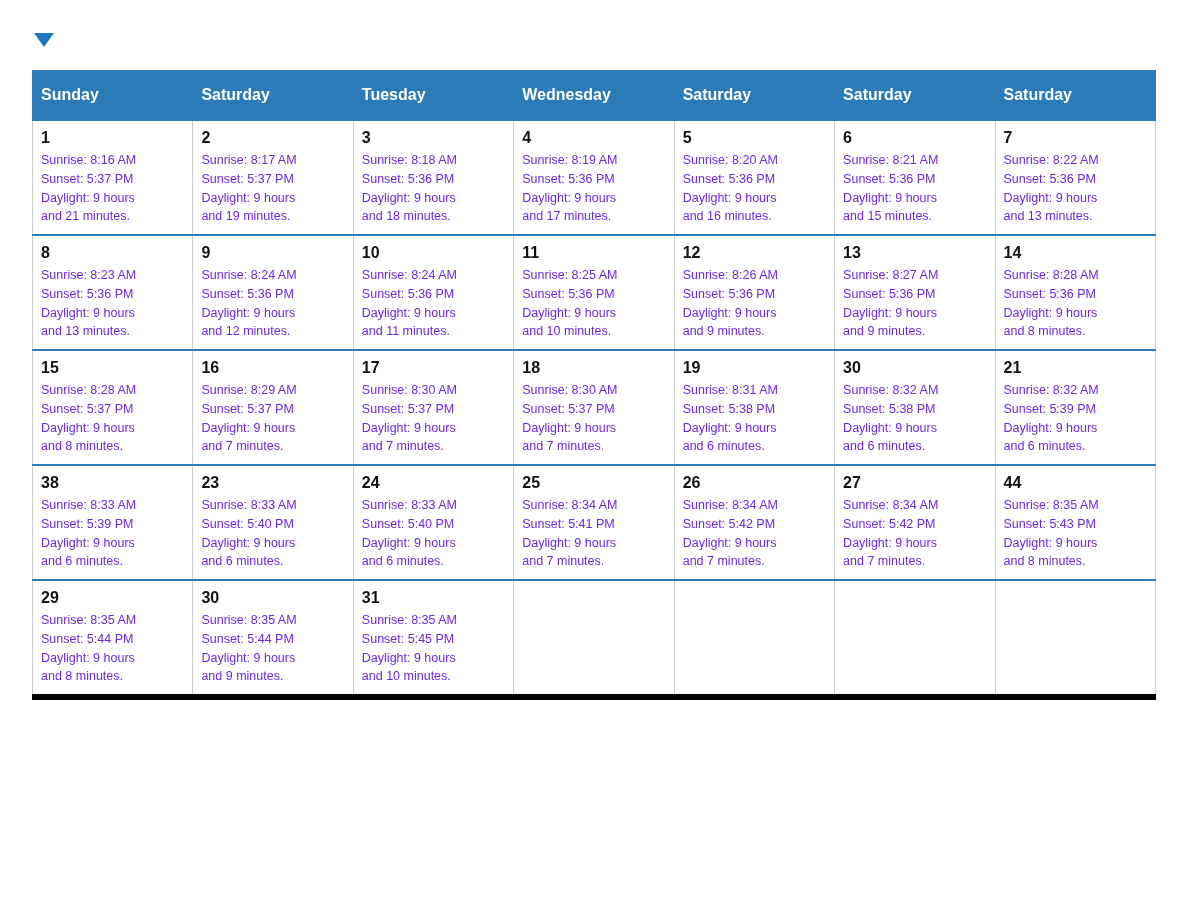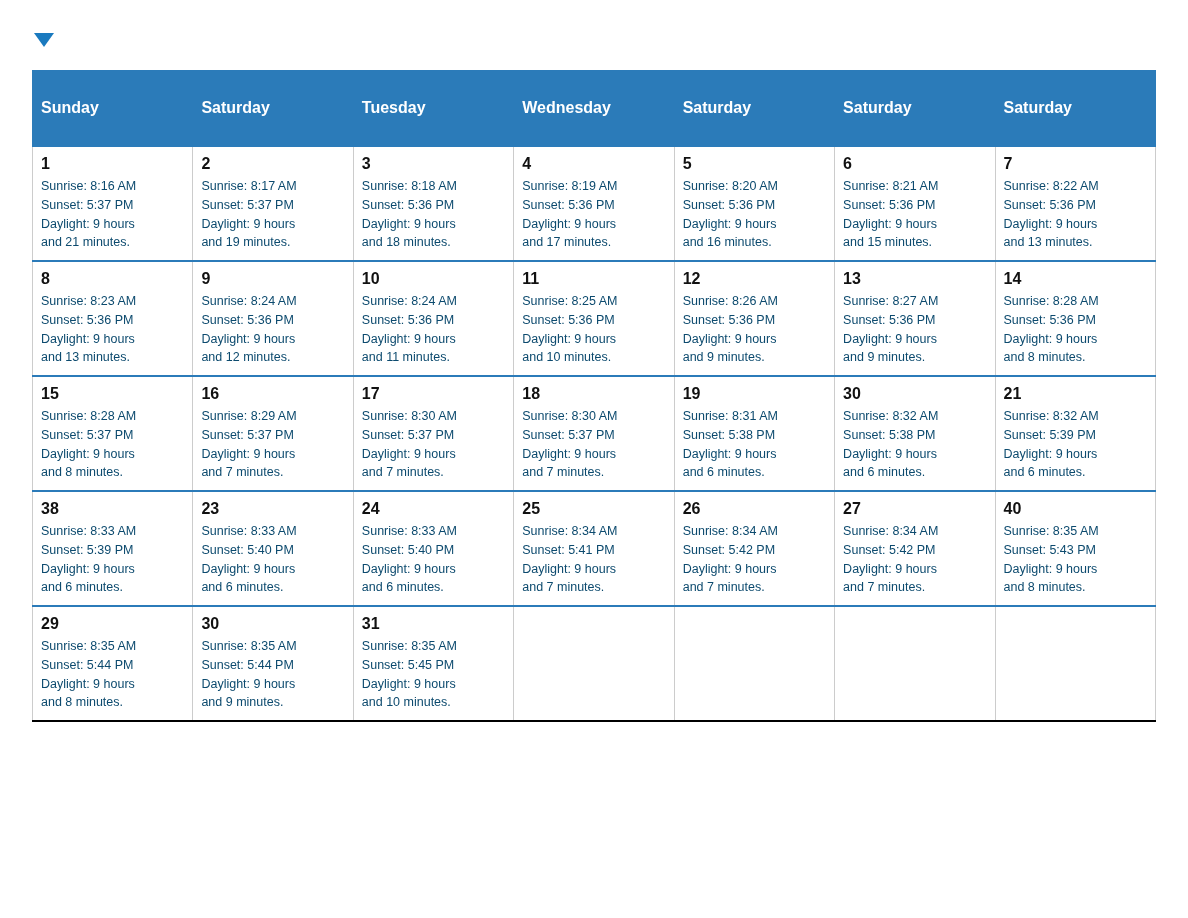--- a/index.html
+++ b/index.html
@@ -62,21 +62,21 @@
     table {
       width: 100%;
       border-collapse: collapse;
       table-layout: fixed;
     }
     thead tr th {
       background-color: #2b7bb9;
       color: #fff;
       font-size: 16px;
       font-weight: bold;
-      padding: 28px 8px;
+      padding: 15px 8px;
       text-align: left;
       border: 1px solid #2b7bb9;
     }
     tbody tr td {
       vertical-align: top;
       padding: 8px;
       border: 1px solid #ccc;
       border-top: 2px solid #2b7bb9;
       font-size: 13px;
       color: #333;
@@ -85,24 +85,24 @@
     .day-number {
       font-size: 16px;
       font-weight: bold;
       color: #111;
       margin-bottom: 4px;
       display: block;
     }
     .day-info {
       font-size: 12.5px;
       line-height: 1.5;
-      color: #0c4a6e;
+      color: #6d28d9;
     }
     tbody tr:last-child td {
-      border-bottom: 2px solid #000000;
+      border-bottom: 6px solid #000000;
     }
     .empty-cell {
       background: #fff;
     }
   </style>
 </head>
 <body>
 
 <div class="header">
   <div class="logo">
@@ -376,21 +376,21 @@
         <td>
         <span class="day-number">27</span>
         <div class="day-info">
           Sunrise: 8:34 AM<br>
           Sunset: 5:42 PM<br>
           Daylight: 9 hours<br>
           and 7 minutes.
         </div>
       </td>
         <td>
-        <span class="day-number">40</span>
+        <span class="day-number">44</span>
         <div class="day-info">
           Sunrise: 8:35 AM<br>
           Sunset: 5:43 PM<br>
           Daylight: 9 hours<br>
           and 8 minutes.
         </div>
       </td>
       </tr>
       <tr>
         <td>

